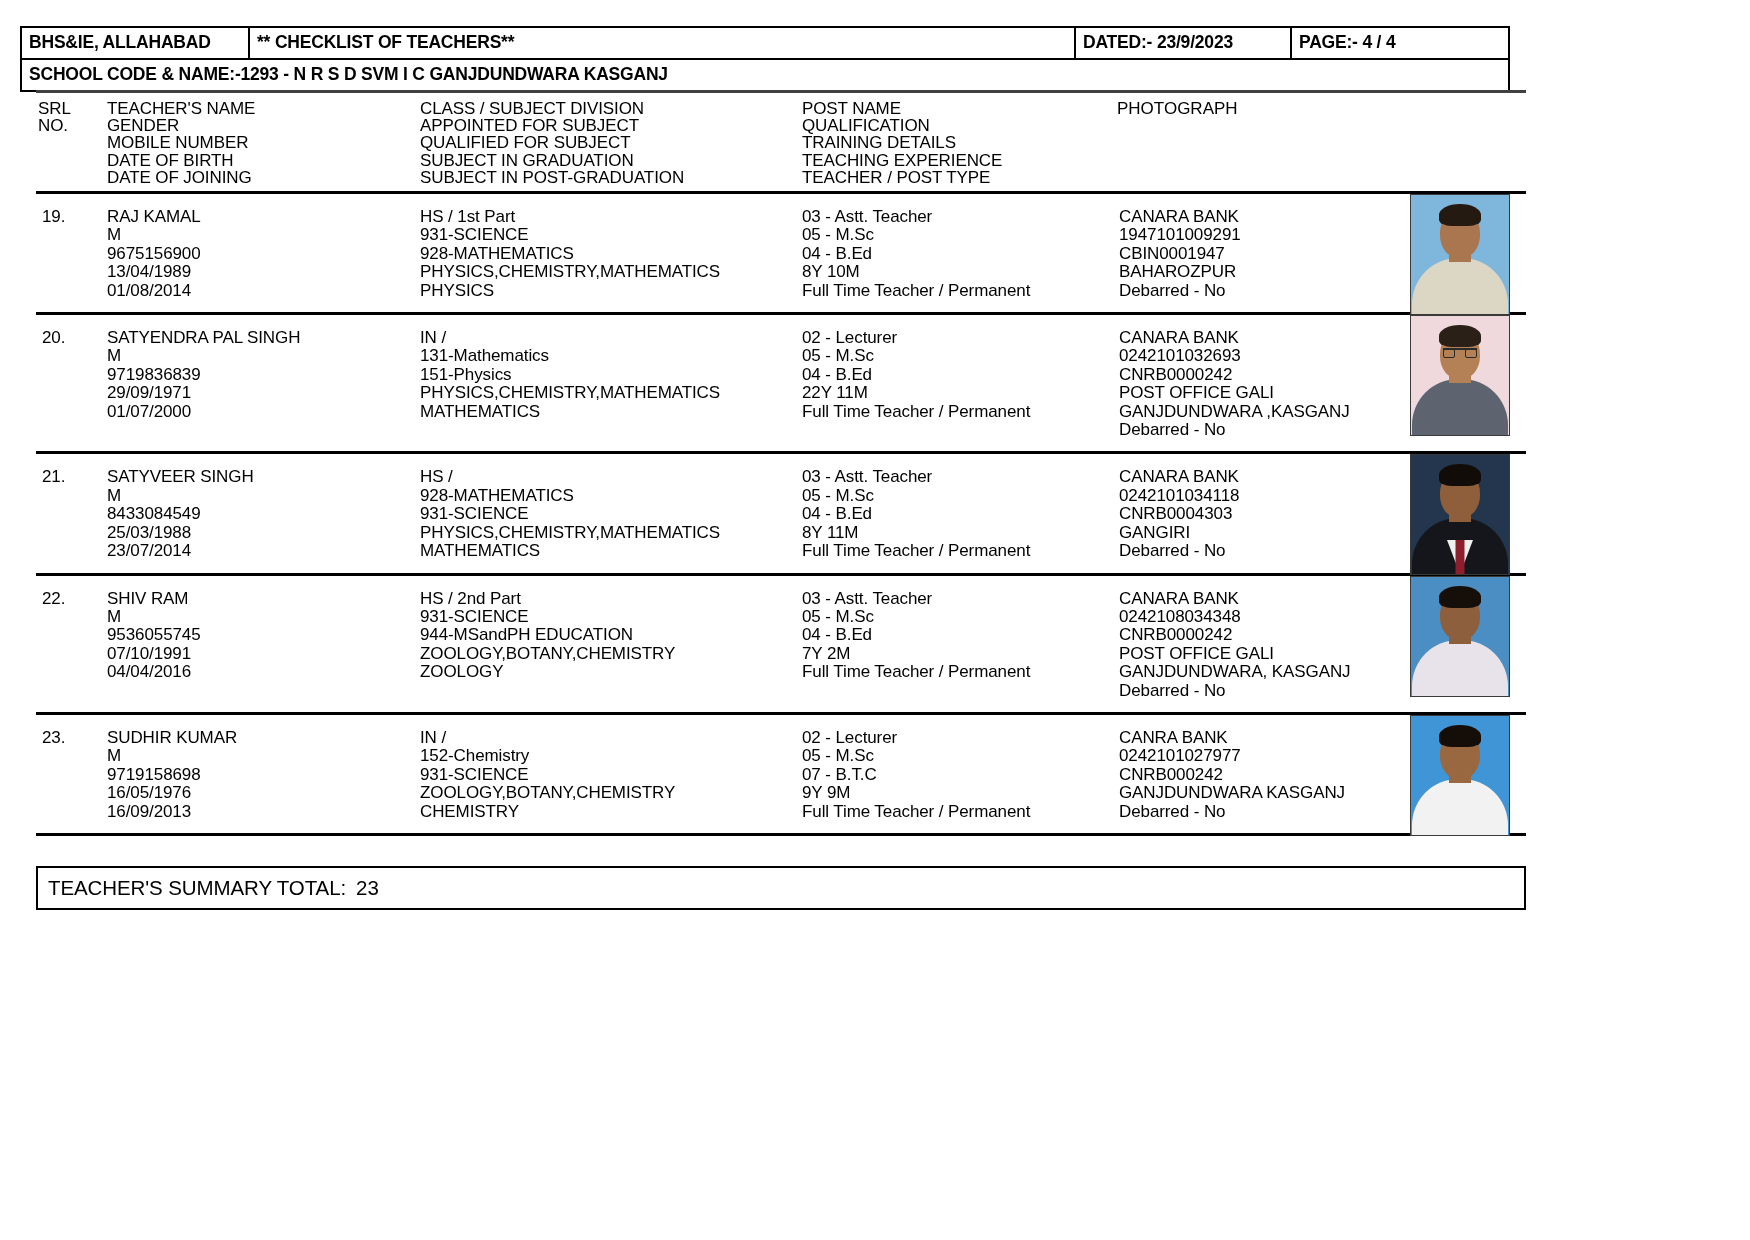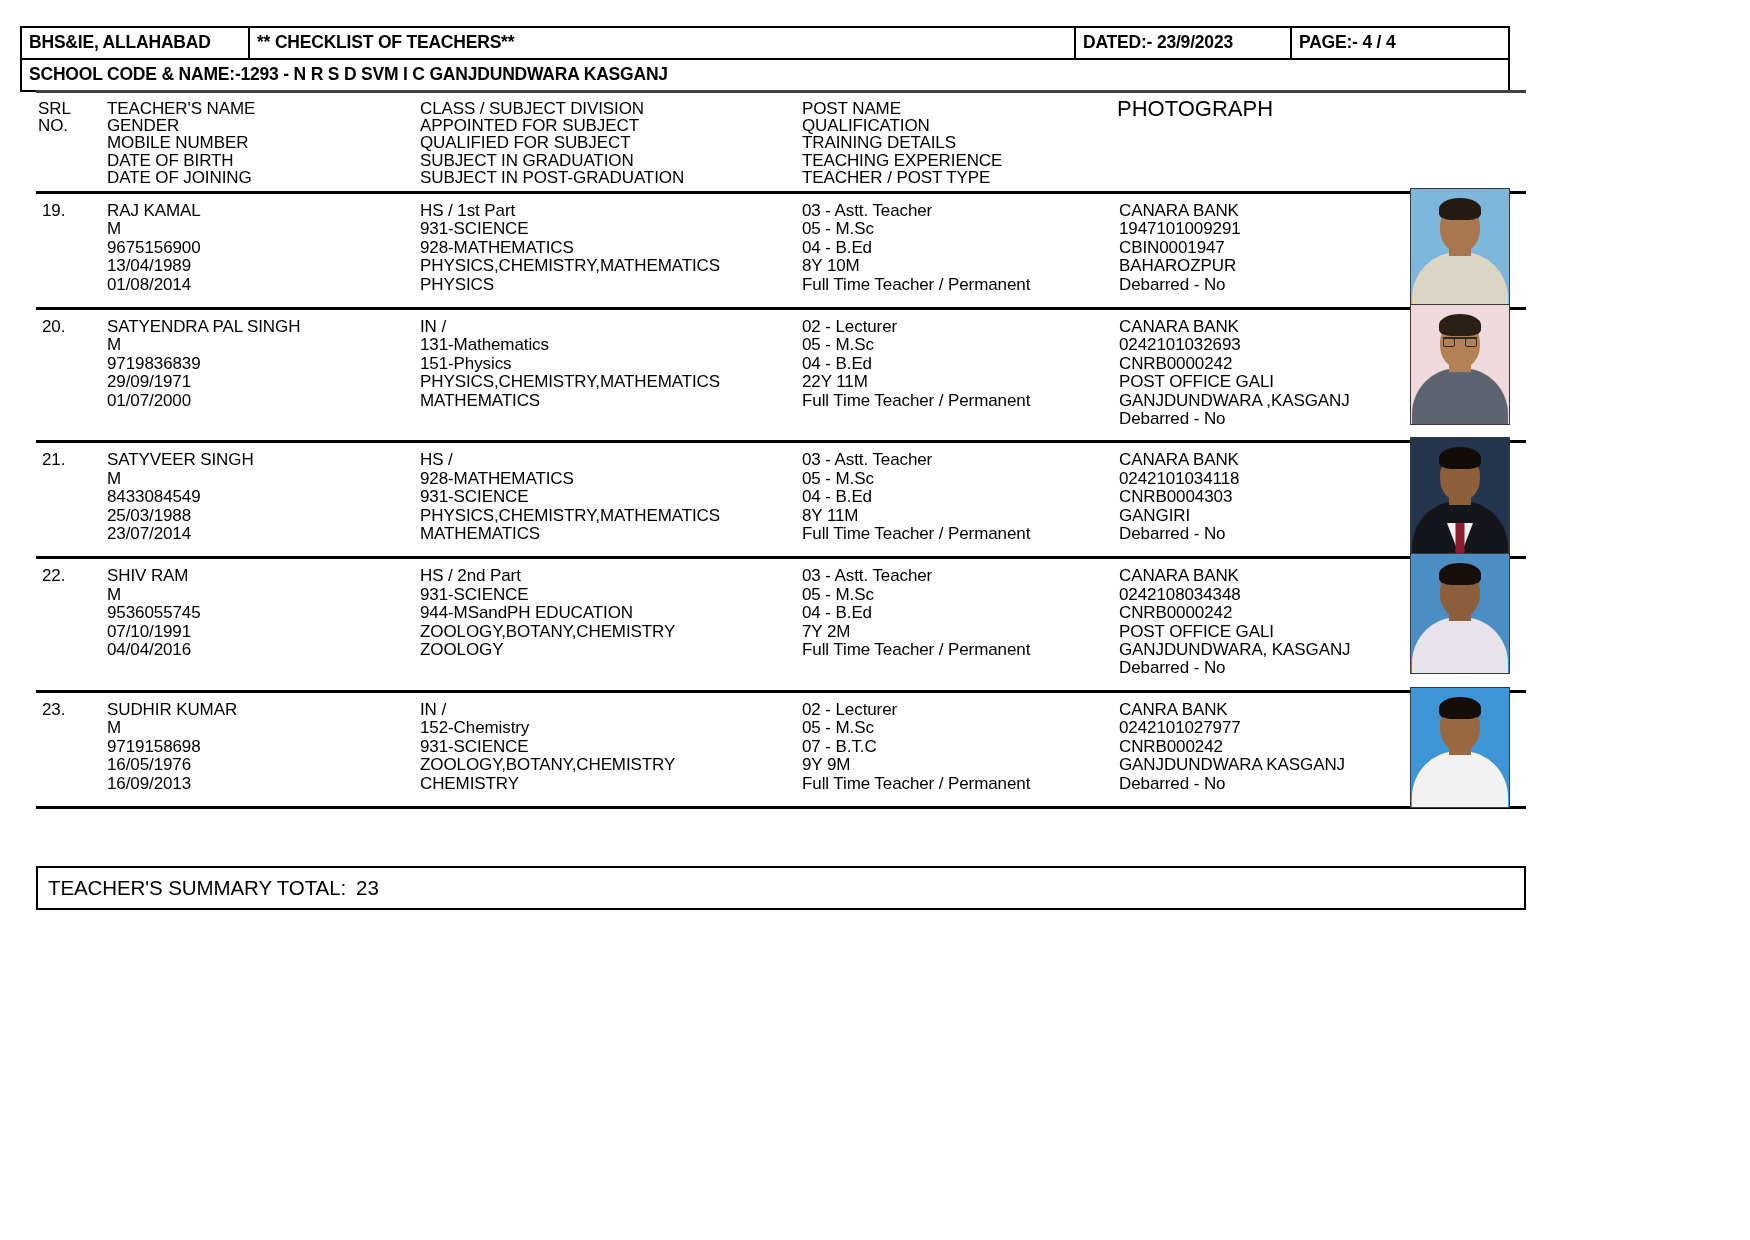--- a/index.html
+++ b/index.html
@@ -82,33 +82,33 @@
   .col-bank  { width: 283px; }
   .col-photo { width: 126px; }
 
   .hd-line {
     font-size: 17px;
     line-height: 17.2px;
     white-space: nowrap;
     letter-spacing: -0.1px;
   }
   .photo-label {
-    font-size: 22px;
+    font-size: 17px;
     line-height: 17.2px;
     white-space: nowrap;
     text-align: left;
   }
 
   
   .trow {
     display: flex;
     border-bottom: 3px solid #000;
     position: relative;
     box-sizing: border-box;
-    padding-top: 8px;
+    padding-top: 14px;
     padding-bottom: 12px;
     min-height: 116px;
   }
   .cell-line {
     font-size: 17px;
     line-height: 18.4px;
     white-space: nowrap;
     letter-spacing: -0.1px;
   }
   .col-srl .cell-line { padding-left: 4px; }

